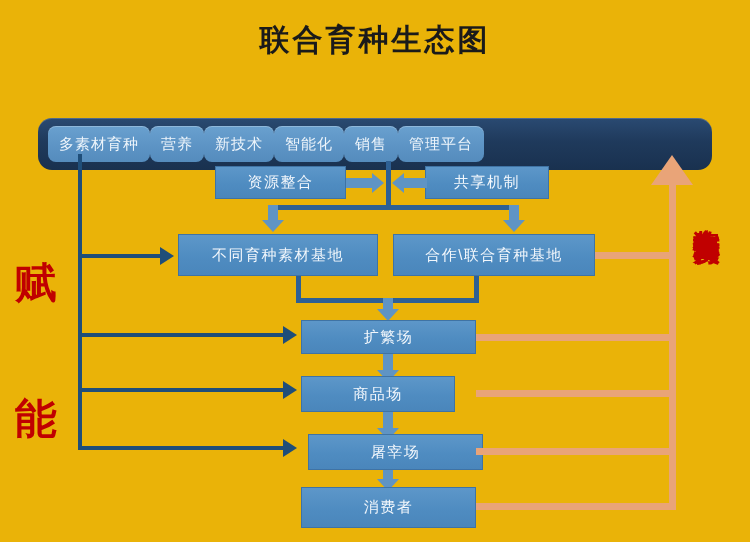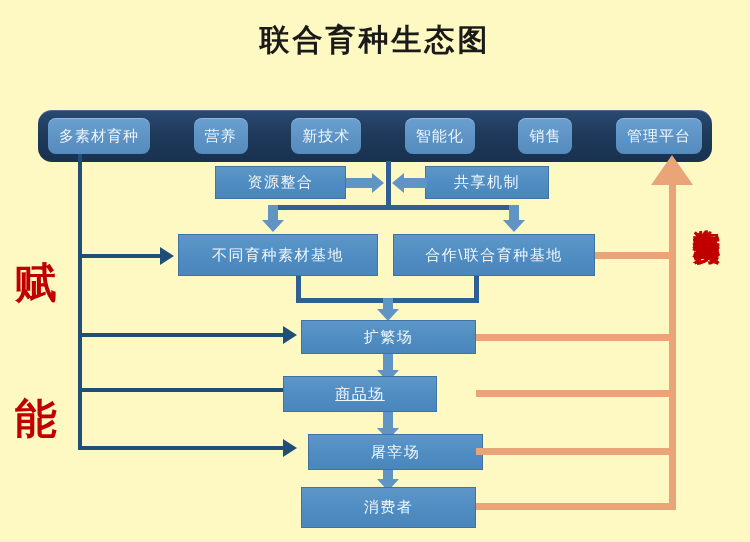--- a/index.html
+++ b/index.html
@@ -4,49 +4,48 @@
 <style>
   html, body {
     margin: 0;
     padding: 0;
     background: #ffffff;
   }
   #canvas {
     position: relative;
     width: 750px;
     height: 542px;
-    background: #fef9c3;
+    background: #eab308;
     font-family: "Liberation Sans", "DejaVu Sans", sans-serif;
     overflow: hidden;
   }
   
   #page-title {
     position: absolute;
     left: 0;
     top: 20px;
     width: 750px;
     text-align: center;
     font-size: 30px;
     font-weight: 700;
     letter-spacing: 3px;
     color: #1a1a1a;
   }
   
   #top-bar {
     position: absolute;
     left: 38px;
-    top: 110px;
+    top: 118px;
     width: 674px;
     height: 52px;
     border-radius: 14px;
     background: linear-gradient(180deg, #2a4a72 0%, #1f3a5c 45%, #19314f 100%);
     box-shadow: inset 0 1px 0 rgba(255,255,255,.18);
     display: flex;
     align-items: center;
-    justify-content: space-between;
     padding: 0 10px;
     box-sizing: border-box;
   }
   .nav-pill {
     height: 36px;
     border-radius: 8px;
     background: linear-gradient(180deg, #69a0cf 0%, #5c93c4 60%, #558cbd 100%);
     color: #eef5fb;
     font-size: 15px;
     letter-spacing: 1px;
@@ -197,21 +196,21 @@
   <div class="dk-line" style="left:296px; top:276px; width:5px; height:26px;"></div>
   <div class="dk-line" style="left:474px; top:276px; width:5px; height:26px;"></div>
   <div class="dk-line" style="left:296px; top:298px; width:183px; height:5px;"></div>
   <div class="lb-shaft" style="left:383px; top:298px; height:12px;"></div>
   <div class="lb-head" style="left:377px; top:309px;"></div>
 
   <div class="pbox" style="left:301px; top:320px; width:175px; height:34px;">扩繁场</div>
   <div class="lb-shaft" style="left:383px; top:354px; height:17px;"></div>
   <div class="lb-head" style="left:377px; top:370px;"></div>
 
-  <div class="pbox" style="left:283px; top:376px; width:154px; height:36px;text-decoration:underline;">商品场</div>
+  <div class="pbox" style="left:301px; top:376px; width:154px; height:36px;">商品场</div>
   <div class="lb-shaft" style="left:383px; top:412px; height:17px;"></div>
   <div class="lb-head" style="left:377px; top:428px;"></div>
 
   <div class="pbox" style="left:308px; top:434px; width:175px; height:36px;">屠宰场</div>
   <div class="lb-shaft" style="left:383px; top:470px; height:11px;"></div>
   <div class="lb-head" style="left:377px; top:479px;"></div>
 
   <div class="pbox" style="left:301px; top:487px; width:175px; height:41px;">消费者</div>
 
   <div class="oline-v" style="left:669px; top:180px; height:330px;"></div>

